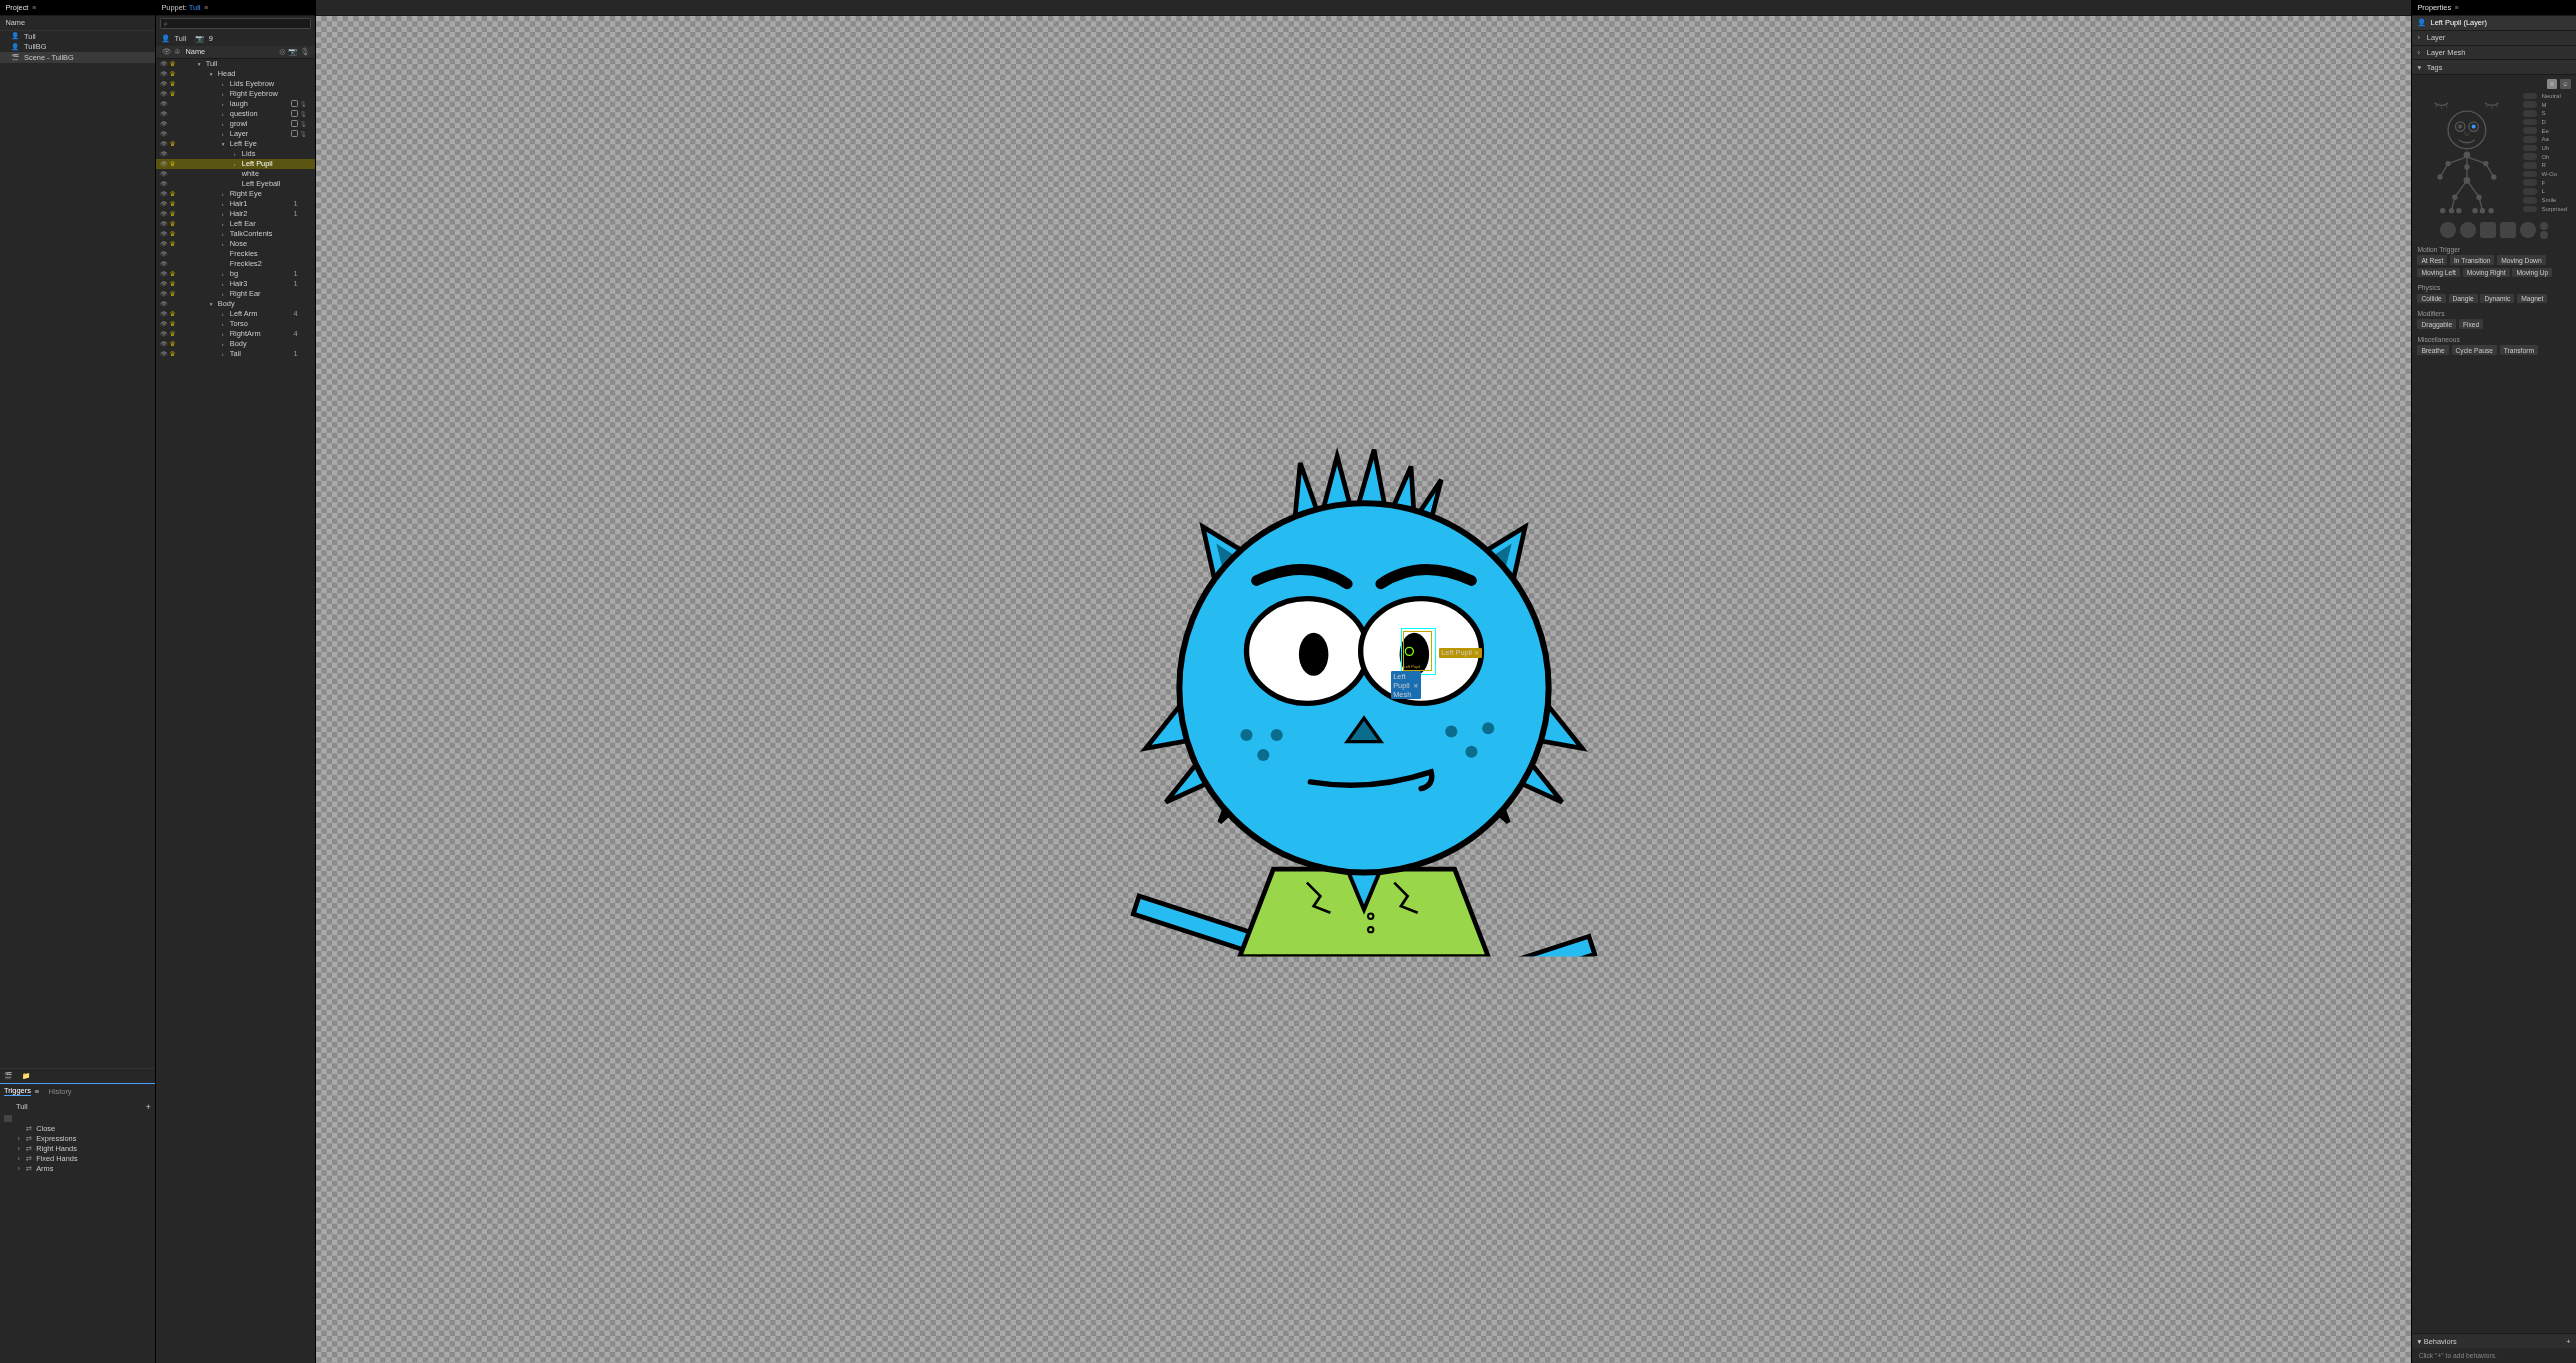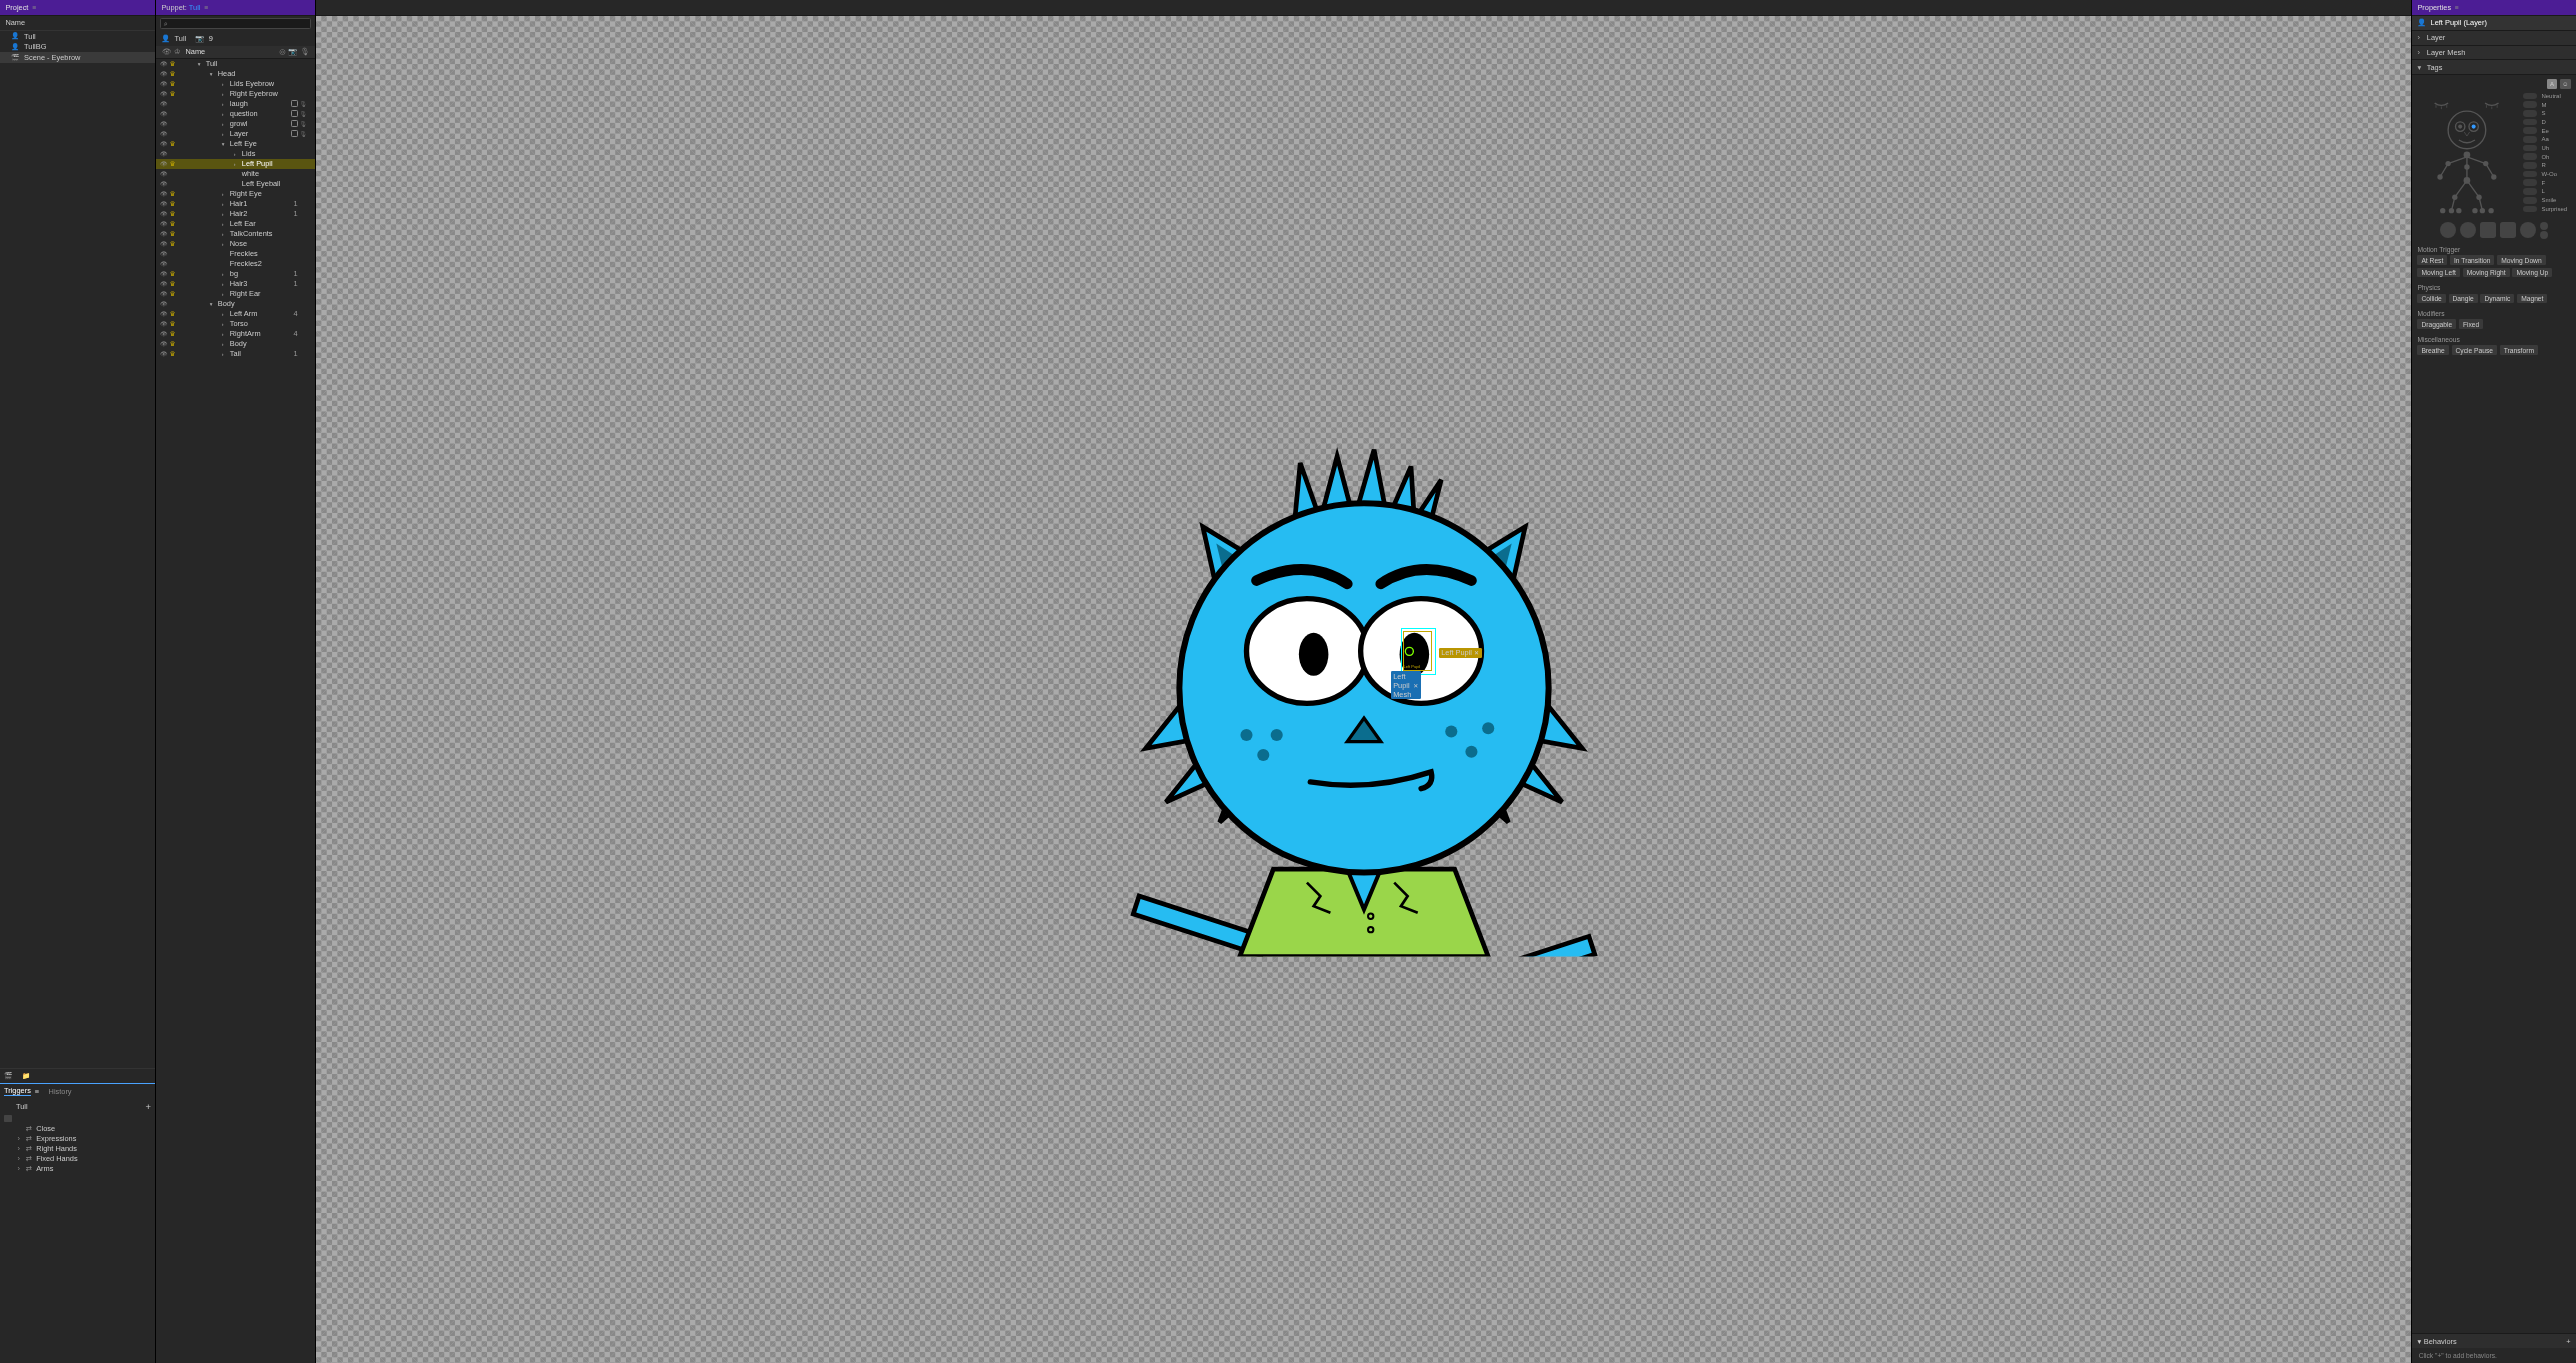--- a/index.html
+++ b/index.html
@@ -3,21 +3,21 @@
 <meta charset="utf-8">
 <style>
 *{margin:0;padding:0;box-sizing:border-box;font-family:Arial,sans-serif;font-size:7.4px;color:#ccc;-webkit-user-select:none;user-select:none}
 html,body{width:100%;height:100%;background:#1e1e1e;overflow:hidden}
 .app{display:flex;width:100%;height:100%}
 .col{display:flex;flex-direction:column;background:#272727}
 .col-left{width:156px;border-right:0.7px solid #000}
 .col-mid{width:160px;border-right:0.7px solid #000}
 .col-canvas{flex:1;background:#2a2a2a}
 .col-right{width:165px;border-left:0.7px solid #000}
-.panel-hdr{height:16px;display:flex;align-items:center;padding:0 5.4px;background:#4c1d95;border-bottom:0.7px solid #1a1a1a}
+.panel-hdr{height:16px;display:flex;align-items:center;padding:0 5.4px;background:#000000;border-bottom:0.7px solid #1a1a1a}
 .panel-hdr .title{color:#e0e0e0;font-size:7.4px}
 .panel-hdr .title .blue{color:#3399ff}
 .panel-hdr .menu-icon{margin-left:4px;color:#888;font-size:6.7px}
 .row{height:10px;display:flex;align-items:center;padding:0 5.4px;cursor:default}
 .col-left .proj-name{height:14.8px;border-bottom:0.7px solid #333}
 .proj-list{flex:1;overflow:auto}
 .proj-item{height:10.7px;display:flex;align-items:center;padding-left:10.7px}
 .proj-item.sel{background:#3a3a3a}
 .ico{width:9.4px;height:9.4px;margin-right:4px;display:inline-flex;align-items:center;justify-content:center;color:#aaa;font-size:6.7px}
 .toolbar-btm{height:14.8px;display:flex;align-items:center;padding:0 4px;gap:4px;border-top:0.7px solid #333}
@@ -106,21 +106,21 @@
         <div class="proj-item">
           <span class="ico">👤</span>
           <span>Tull</span>
         </div>
         <div class="proj-item">
           <span class="ico">👤</span>
           <span>TullBG</span>
         </div>
         <div class="proj-item sel">
           <span class="ico">🎬</span>
-          <span>Scene - Eyebrow</span>
+          <span>Scene - TullBG</span>
         </div>
       </div>
     <div class="toolbar-btm">
       <span class="ico">🎬</span>
       <span class="ico">📁</span>
     </div>
     <div class="triggers-panel">
       <div class="tab-row">
         <span class="active">Triggers</span>
         <span class="menu-icon" style="margin-left:-5.4px">≡</span>

